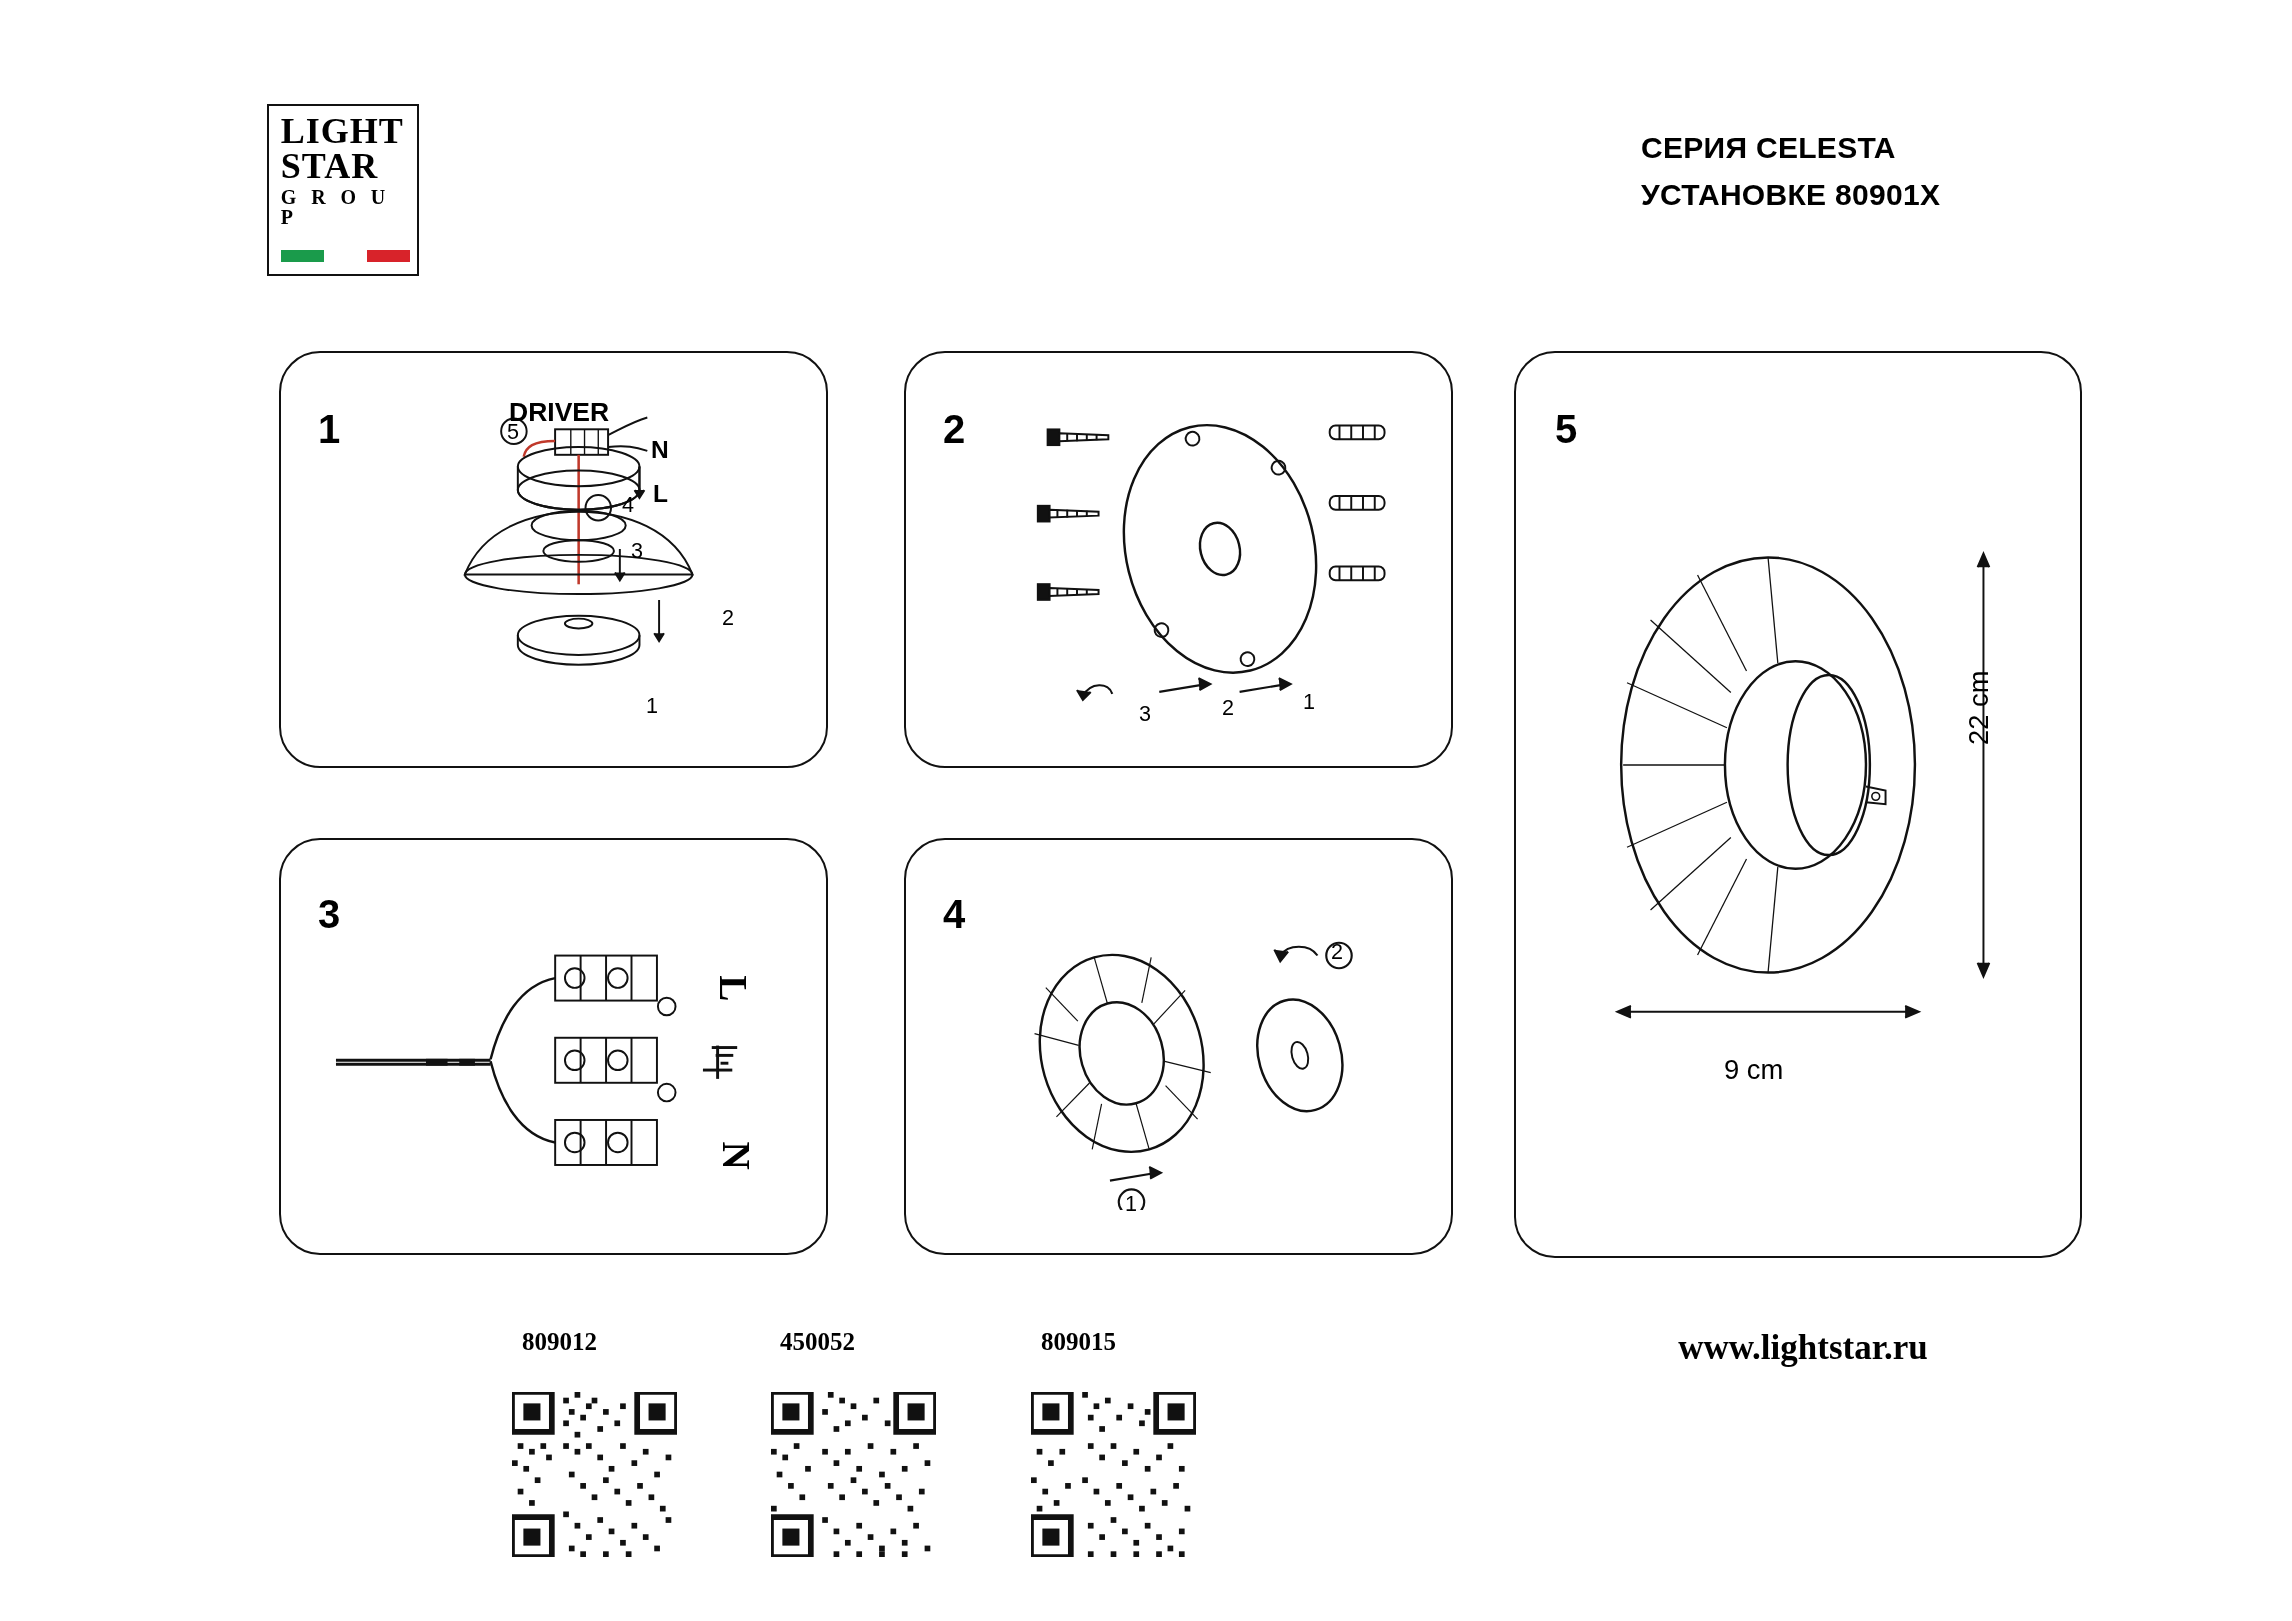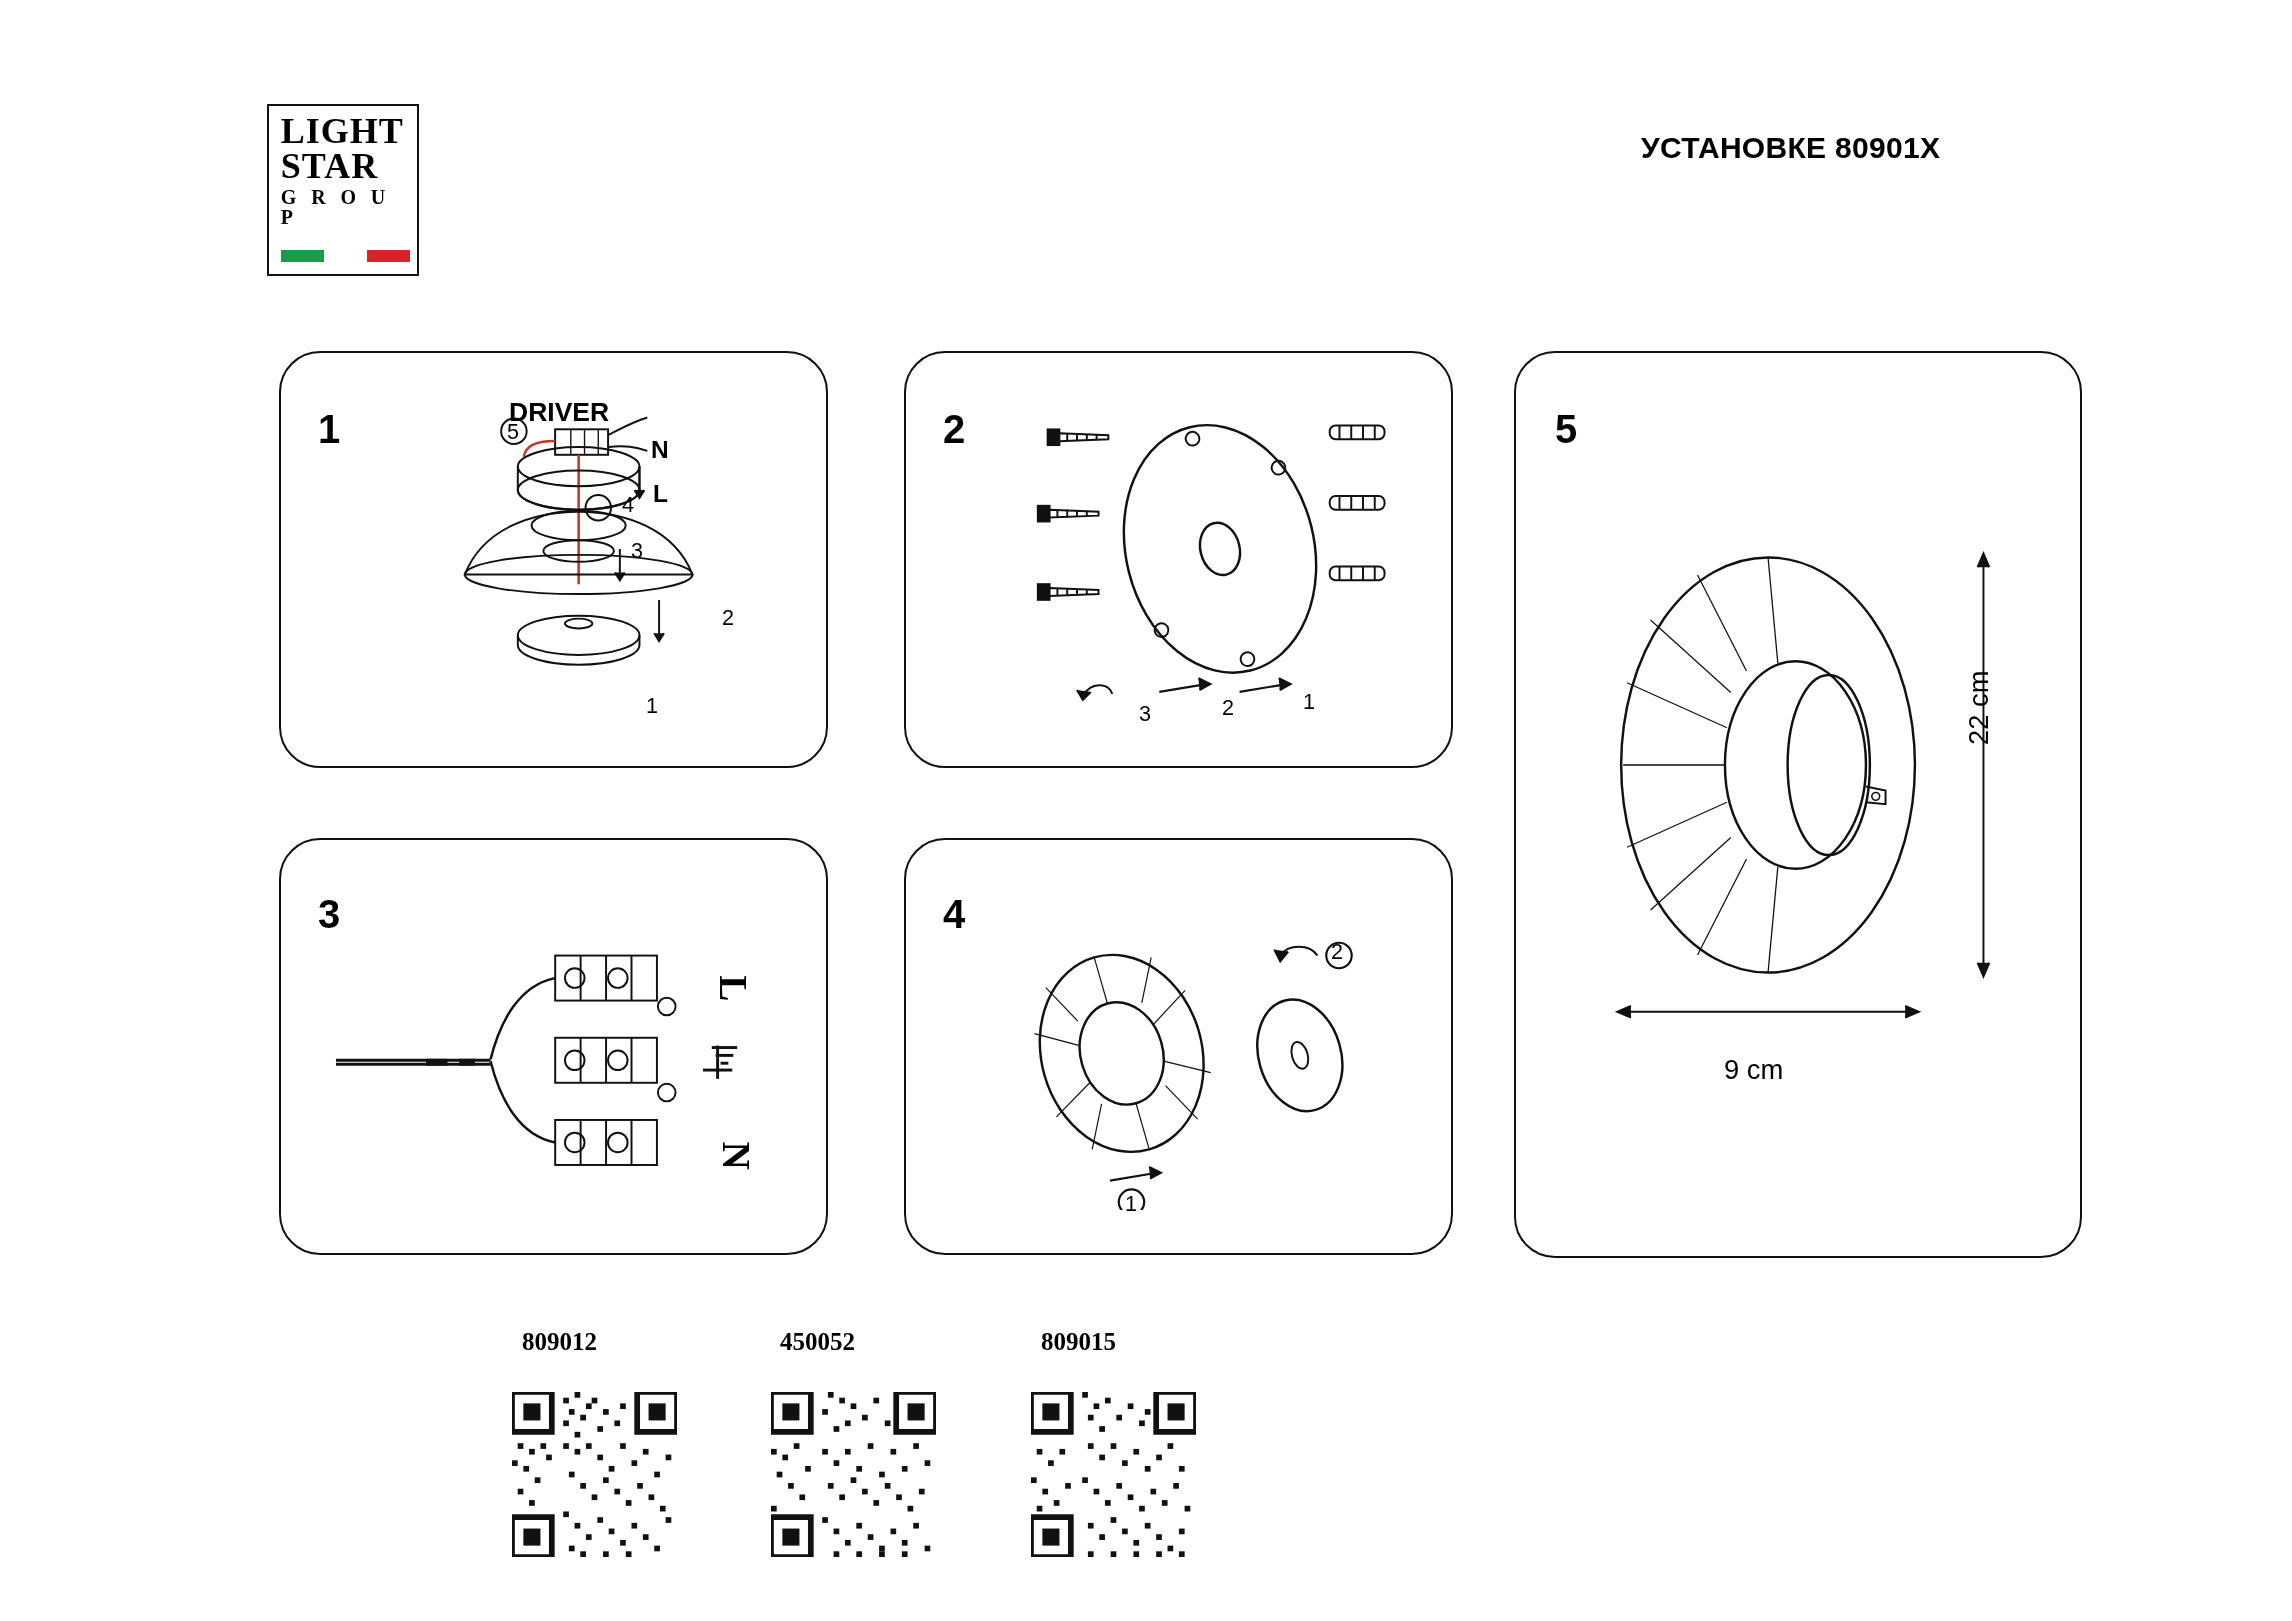--- a/index.html
+++ b/index.html
@@ -49,20 +49,21 @@
       <div class="logo-l3">G R O U P</div>
     </div>
     <div class="logo-flag">
       <i style="background:#1a9b4b"></i>
         <i style="background:#ffffff"></i>
         <i style="background:#d8232a"></i>
     </div>
   </div>
 
   <div class="series">
+    <div>СЕРИЯ CELESTA</div>
     <div>УСТАНОВКЕ 80901X</div>
   </div>
 
   <div class="panel p1"></div>
   <div class="pnum" style="left:304px;top:407px;">1</div>
   <div style="position:absolute;left:392px;top:392px;">
     <svg width="412" height="363" viewBox="0 0 420 370">
 
       <rect class="ln" x="152" y="38" width="54" height="26" stroke-width="2"></rect>
       <line class="ln" x1="168" y1="38" x2="168" y2="64" stroke-width="1.4"></line>
@@ -325,20 +326,21 @@
       <g stroke="#111" stroke-width="2" fill="none">
         <line x1="40" y1="512" x2="340" y2="512"></line>
         <path d="M50 506 L36 512 L50 518" fill="#111"></path>
         <path d="M330 506 L344 512 L330 518" fill="#111"></path>
       </g>
     </svg>
   </div>
   <div style="position:absolute;left:1949px;top:745px;font-size:27.4px;transform:rotate(-90deg);transform-origin:left top;">22 cm</div>
   <div style="position:absolute;left:1710px;top:1054px;font-size:27.4px;">9 cm</div>
 
+  <div class="site">www.lightstar.ru</div>
 
   <div class="code" style="left:508px;top:1328px;">809012</div>
   <div class="code" style="left:766px;top:1328px;">450052</div>
   <div class="code" style="left:1027px;top:1328px;">809015</div>
 
   <svg class="qr" style="left:498px;top:1392px;" viewBox="0 0 29 29">
     <rect width="29" height="29" fill="#fff"></rect>
     <g fill="#111">
       <path d="M0 0h7v7H0z" fill="none" stroke="#111" stroke-width="1"></path>
       <rect x="2" y="2" width="3" height="3"></rect>

